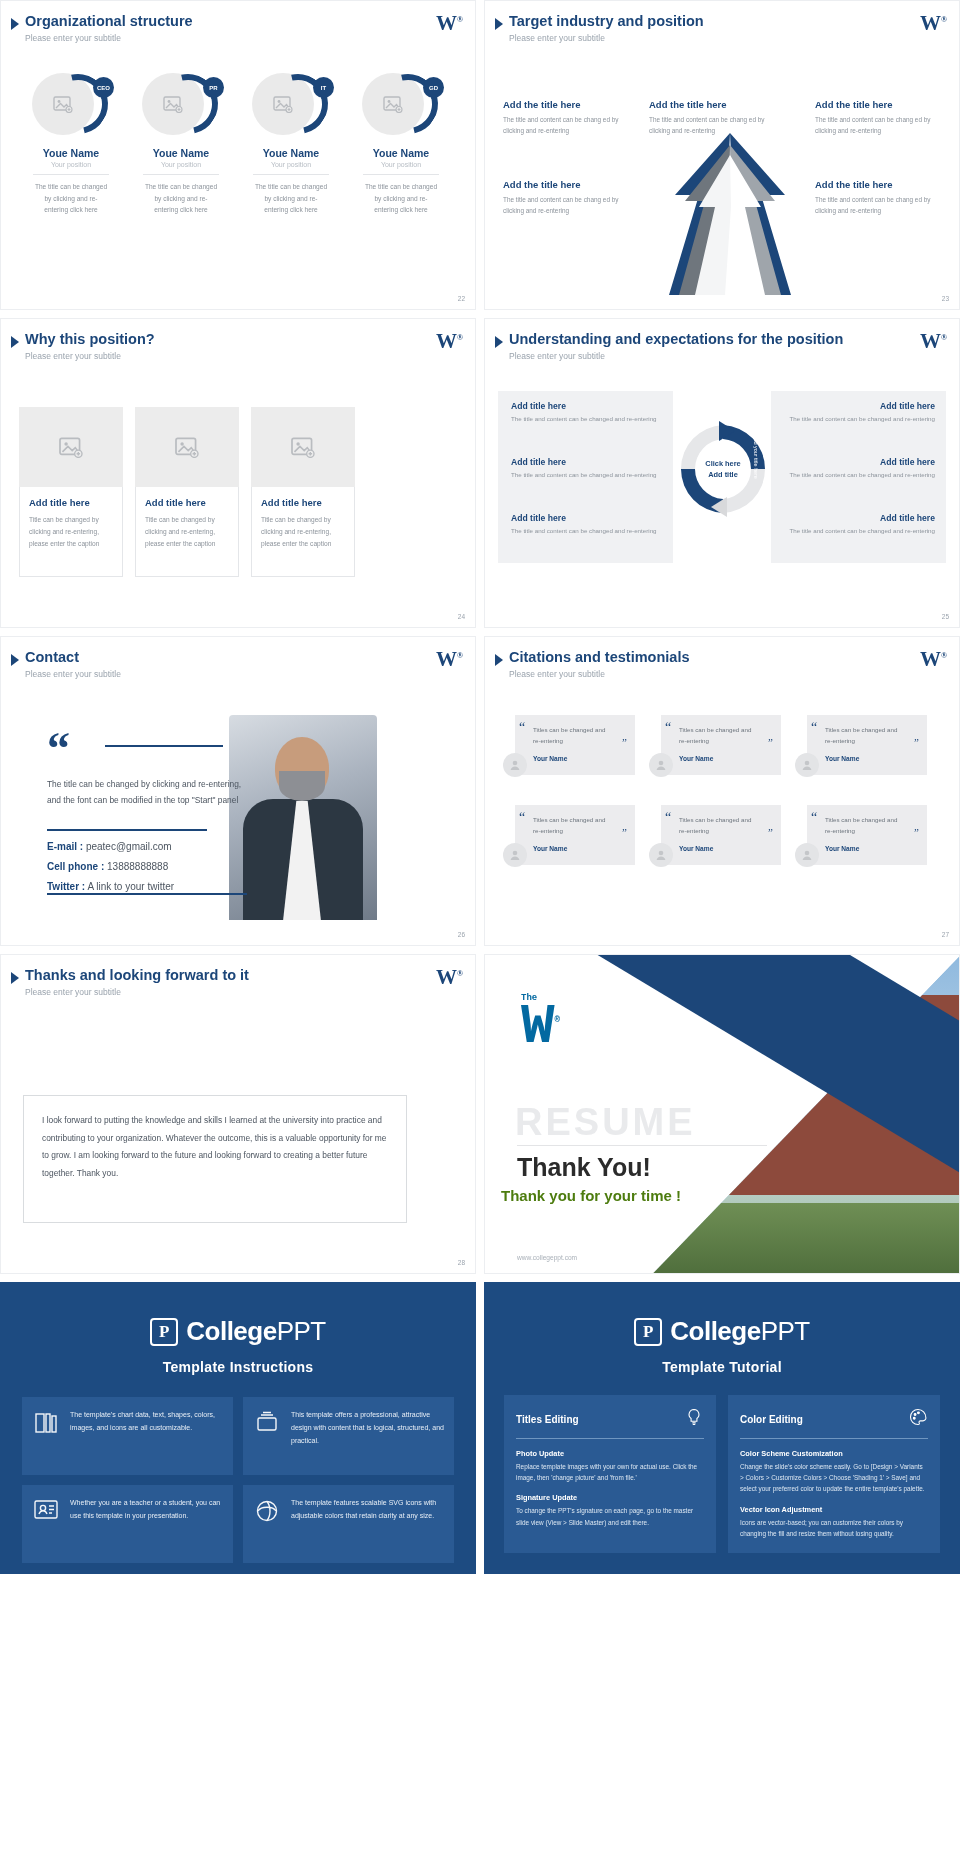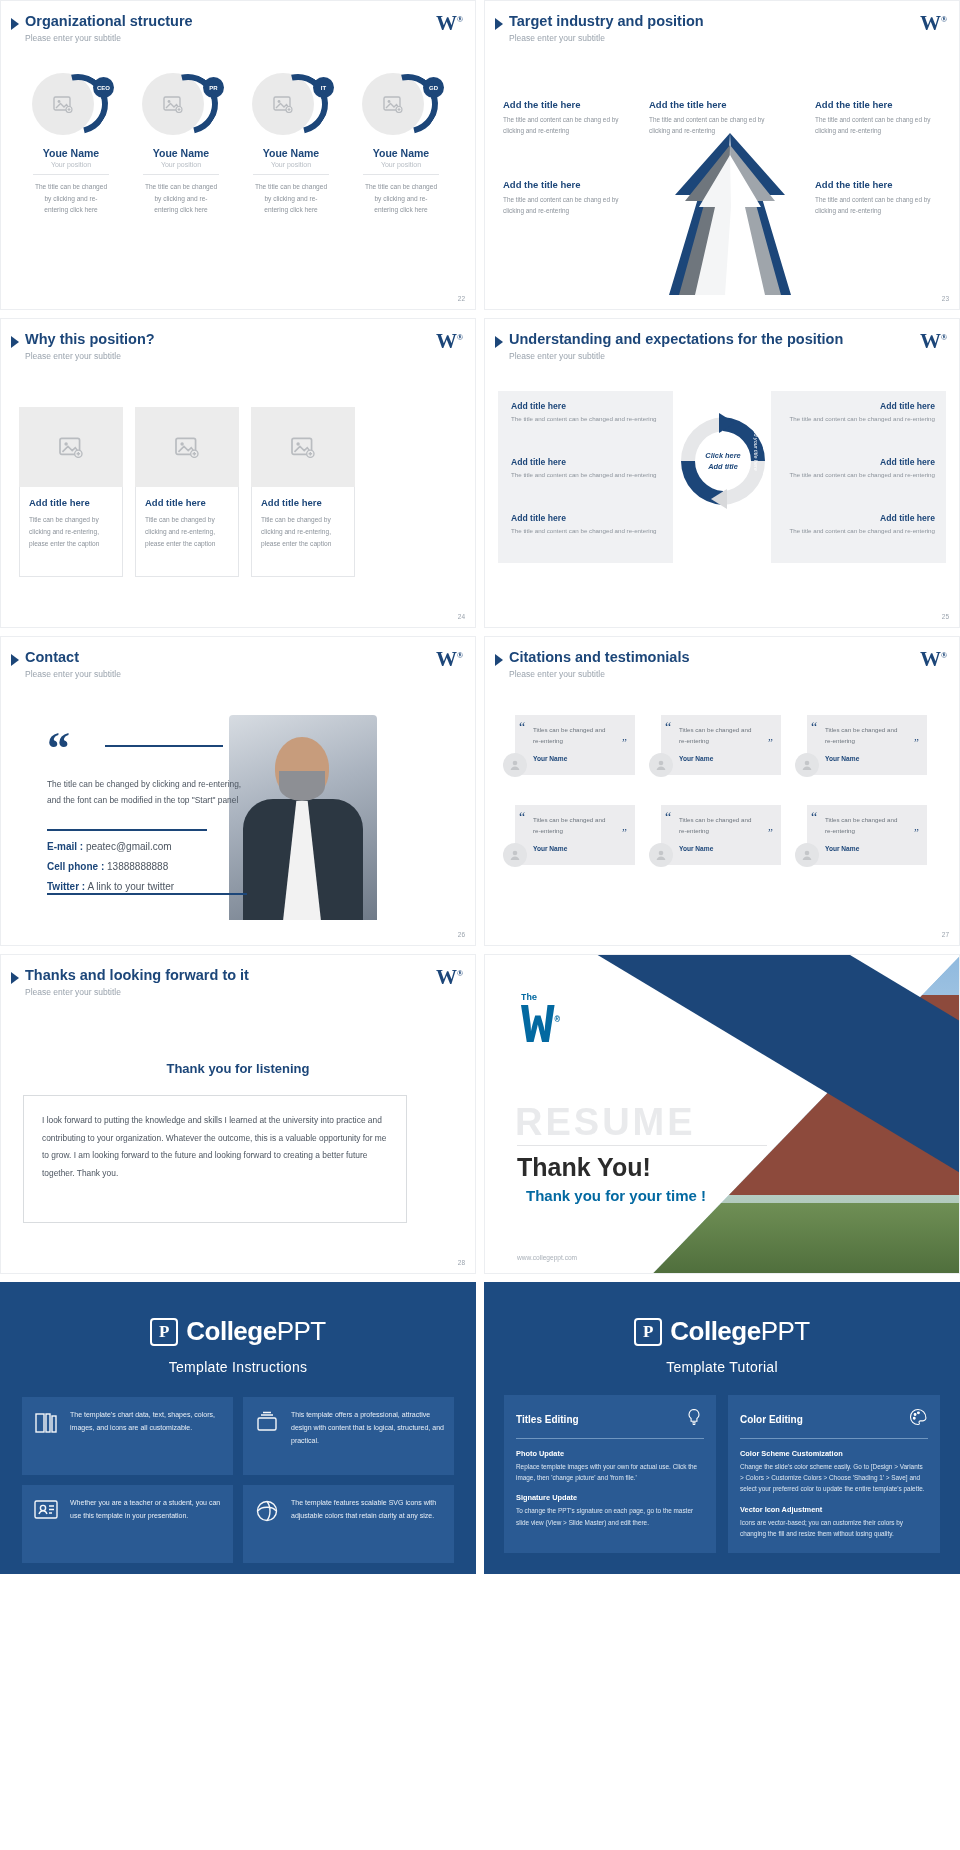--- a/index.html
+++ b/index.html
@@ -96,21 +96,21 @@
   .card3 .t { font-size: 9.5px; font-weight: bold; color: #1c4679; }
   .card3 .d { font-size: 6.6px; color: #8d949c; line-height: 1.85; margin-top: 6px; }
 
   
   .u-panel { position: absolute; top: 72px; width: 175px; height: 172px; background: #f0f1f3; }
   .u-panel.left { left: 13px; }
   .u-panel.right { right: 13px; }
   .u-item { position: absolute; width: 148px; }
   .u-t { font-size: 8.6px; font-weight: bold; color: #1c4679; }
   .u-d { font-size: 6.2px; color: #8d949c; line-height: 1.7; margin-top: 3px; }
-  .u-center { position: absolute; left: 188px; top: 92px; width: 100px; height: 108px; font-style: italic; }
+  .u-center { position: absolute; left: 188px; top: 100px; width: 100px; height: 108px; }
   .u-cta { position: absolute; left: 0; top: 0; width: 100px; height: 100px; display: flex; flex-direction: column; align-items: center; justify-content: center; }
   .u-cta span { font-size: 7.4px; font-weight: bold; color: #1c4679; line-height: 1.5; }
 
   
   .quote-mark { position: absolute; left: 46px; top: 96px; font-family: "Liberation Serif", serif; font-size: 46px; color: #1c4679; font-weight: bold; line-height: 0.7; }
   .q-line { position: absolute; left: 104px; top: 108px; width: 118px; height: 1.5px; background: #1c4679; }
   .c-body { position: absolute; left: 46px; top: 140px; width: 196px; font-size: 8.4px; color: #4c5560; line-height: 1.85; }
   .c-line2 { position: absolute; left: 46px; top: 192px; width: 160px; height: 1.5px; background: #1c4679; }
   .c-meta { position: absolute; left: 46px; top: 200px; font-size: 10px; color: #4c5560; line-height: 2.0; }
   .c-meta b { color: #1c4679; }
@@ -166,40 +166,40 @@
   .cover .wmark .the { font-size: 9px; font-weight: bold; }
   .cover .wmark .big { font-size: 56px; font-weight: bold; line-height: 0.88; }
   .cover .wmark .reg { font-size: 9px; vertical-align: super; }
   .cover .ghost {
     position: absolute; left: 30px; top: 146px;
     font-size: 38px; font-weight: bold; letter-spacing: 3px;
     color: #e9eaec;
   }
   .cover .ghost-line { position: absolute; left: 32px; top: 190px; width: 250px; height: 1px; background: #e3e4e6; }
   .cover .ty { position: absolute; left: 32px; top: 198px; font-size: 25px; font-weight: bold; color: #2b2b2b; }
-  .cover .ty2 { position: absolute; left: 41px; top: 232px; font-size: 15px; font-weight: bold; color: #0369a1; text-align: center; }
+  .cover .ty2 { position: absolute; left: 16px; top: 232px; font-size: 15px; font-weight: bold; color: #4d7c0f; text-align: center; }
   .cover .site { position: absolute; left: 32px; bottom: 14px; font-size: 6.6px; color: #a9b0b8; }
 
   
   .info {
     position: relative;
     width: 476px; height: 292px;
     background: #1d4b81;
     color: #fff;
     overflow: hidden;
   }
   .brand { display: flex; align-items: center; justify-content: center; gap: 8px; margin-top: 34px; }
   .brand .mark {
     width: 28px; height: 28px; border: 2.5px solid #fff; border-radius: 4px;
     display: flex; align-items: center; justify-content: center;
     font-size: 17px; font-weight: bold; font-family: "Liberation Serif", serif;
   }
   .brand .name { font-size: 26px; font-weight: bold; letter-spacing: -0.5px; }
   .brand .name i { font-style: normal; font-weight: normal; }
-  .info h3 { text-align: center; font-size: 14px; font-weight: normal; margin: 12px 0 0; letter-spacing: 0.3px; }
+  .info h3 { text-align: center; font-size: 14px; font-weight: bold; margin: 12px 0 0; letter-spacing: 0.3px; }
 
   .inst-grid { margin: 22px 22px 0; display: grid; grid-template-columns: 1fr 1fr; gap: 10px; }
   .inst-cell { background: #2a5a93; padding: 12px 10px; display: flex; gap: 10px; min-height: 78px; }
   .inst-cell .ic { flex: none; width: 28px; height: 28px; opacity: .95; }
   .inst-cell .tx { font-size: 7px; line-height: 1.85; color: #e7eef6; }
 
   .tut-grid { margin: 20px 20px 0; display: grid; grid-template-columns: 1fr 1fr; gap: 12px; }
   .tut-col { background: #2a5a93; padding: 12px 12px 14px; }
   .tut-hd { display: flex; align-items: center; justify-content: space-between; border-bottom: 1px solid #6f96c0; padding-bottom: 7px; }
   .tut-hd .h { font-size: 10px; font-weight: bold; }
@@ -615,21 +615,20 @@
   <div class="slide tall">
     <div class="s-head">
       <div class="tri"></div>
       <div>
         <div class="s-title">Thanks and looking forward to it</div>
         <div class="s-sub">Please enter your subtitle</div>
       </div>
     </div>
     <div class="logo-w">W<span class="dot">®</span></div>
 
-    <div class="th-title">Thank you for listening</div>
     <div class="th-box">
       <div class="th-txt">I look forward to putting the knowledge and skills I learned at the university into practice and contributing to your organization. Whatever the outcome, this is a valuable opportunity for me to grow. I am looking forward to the future and looking forward to creating a better future together. Thank you.</div>
     </div>
     <div class="pg-no">28</div>
   </div>
 
   <div class="slide tall" style="padding:0;">
     <div class="cover">
       <div class="photo">
         <div class="sky"></div>

